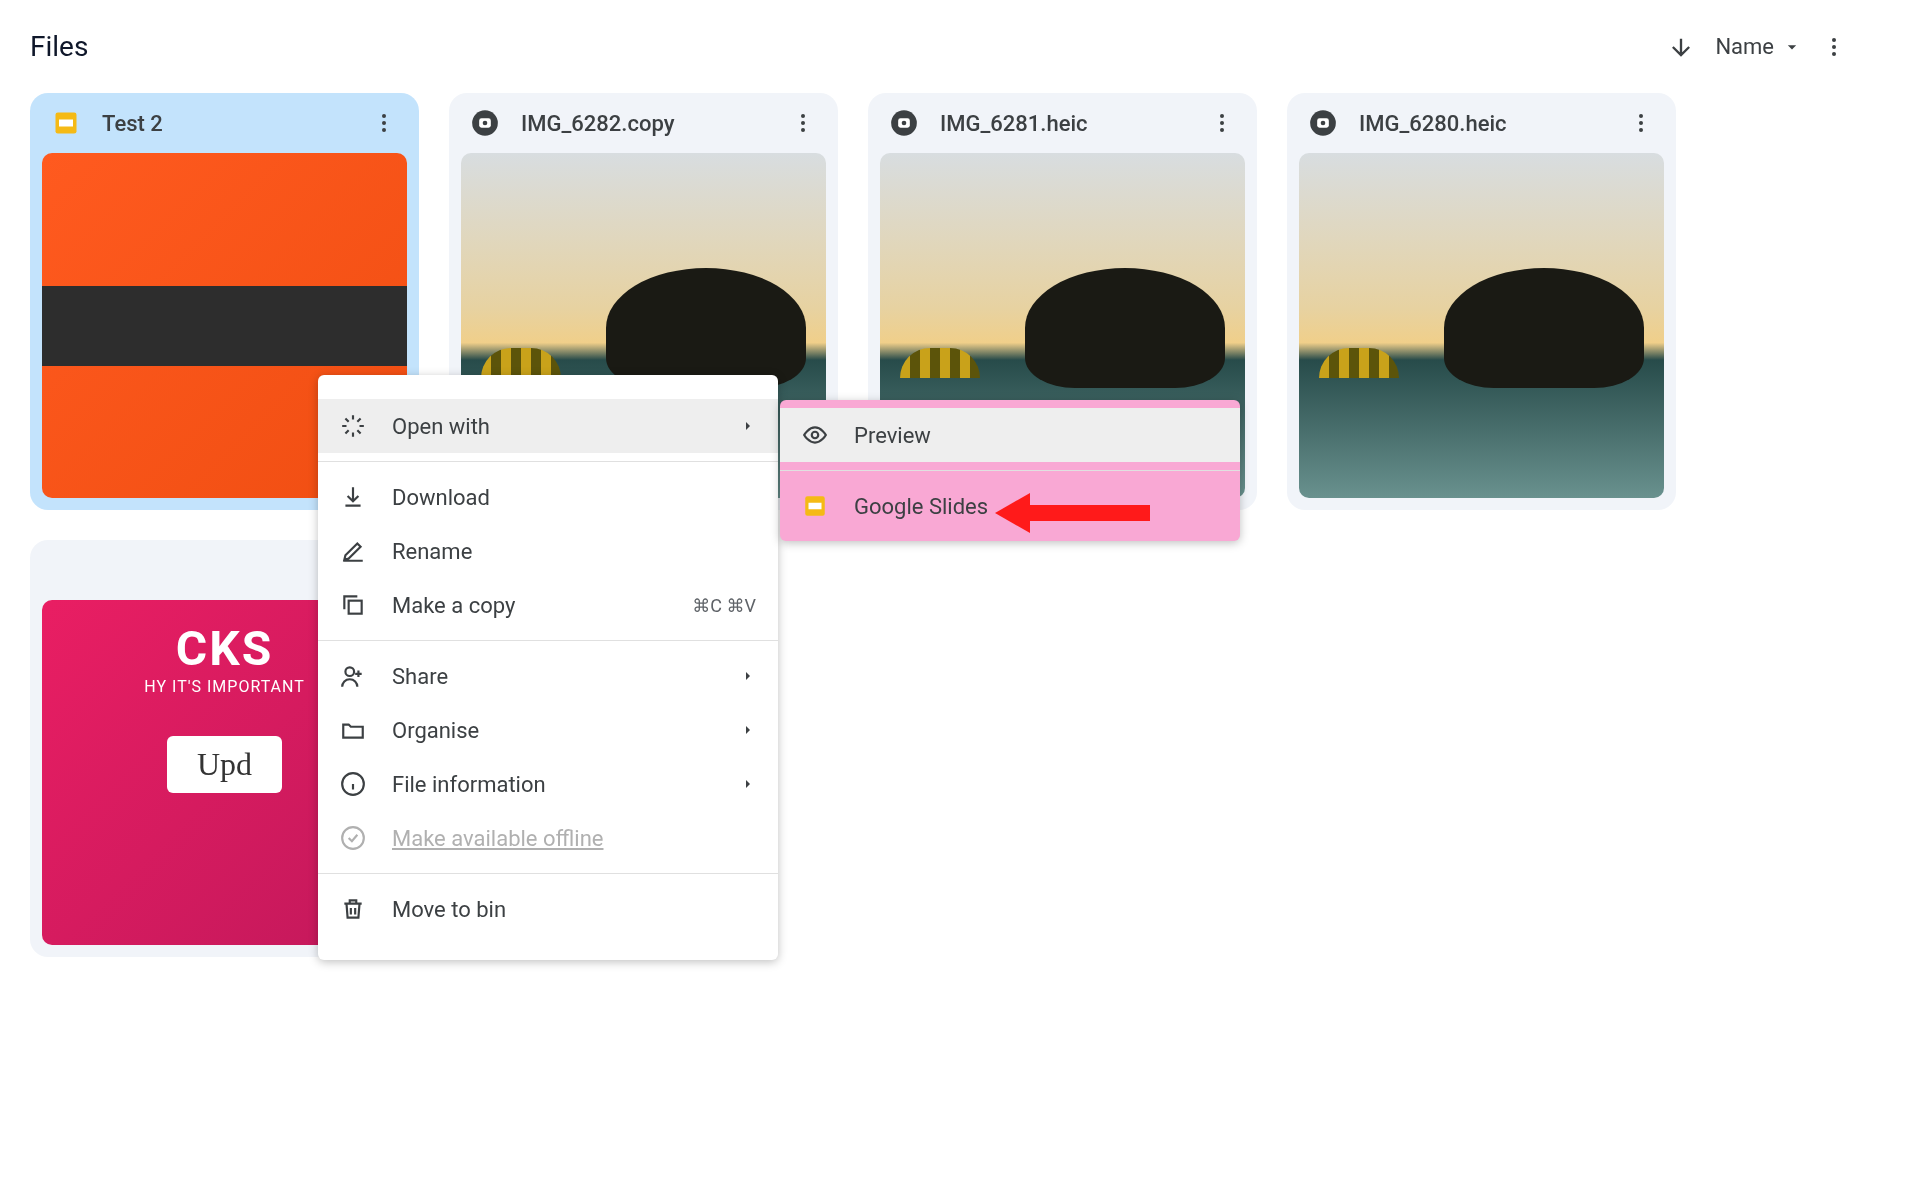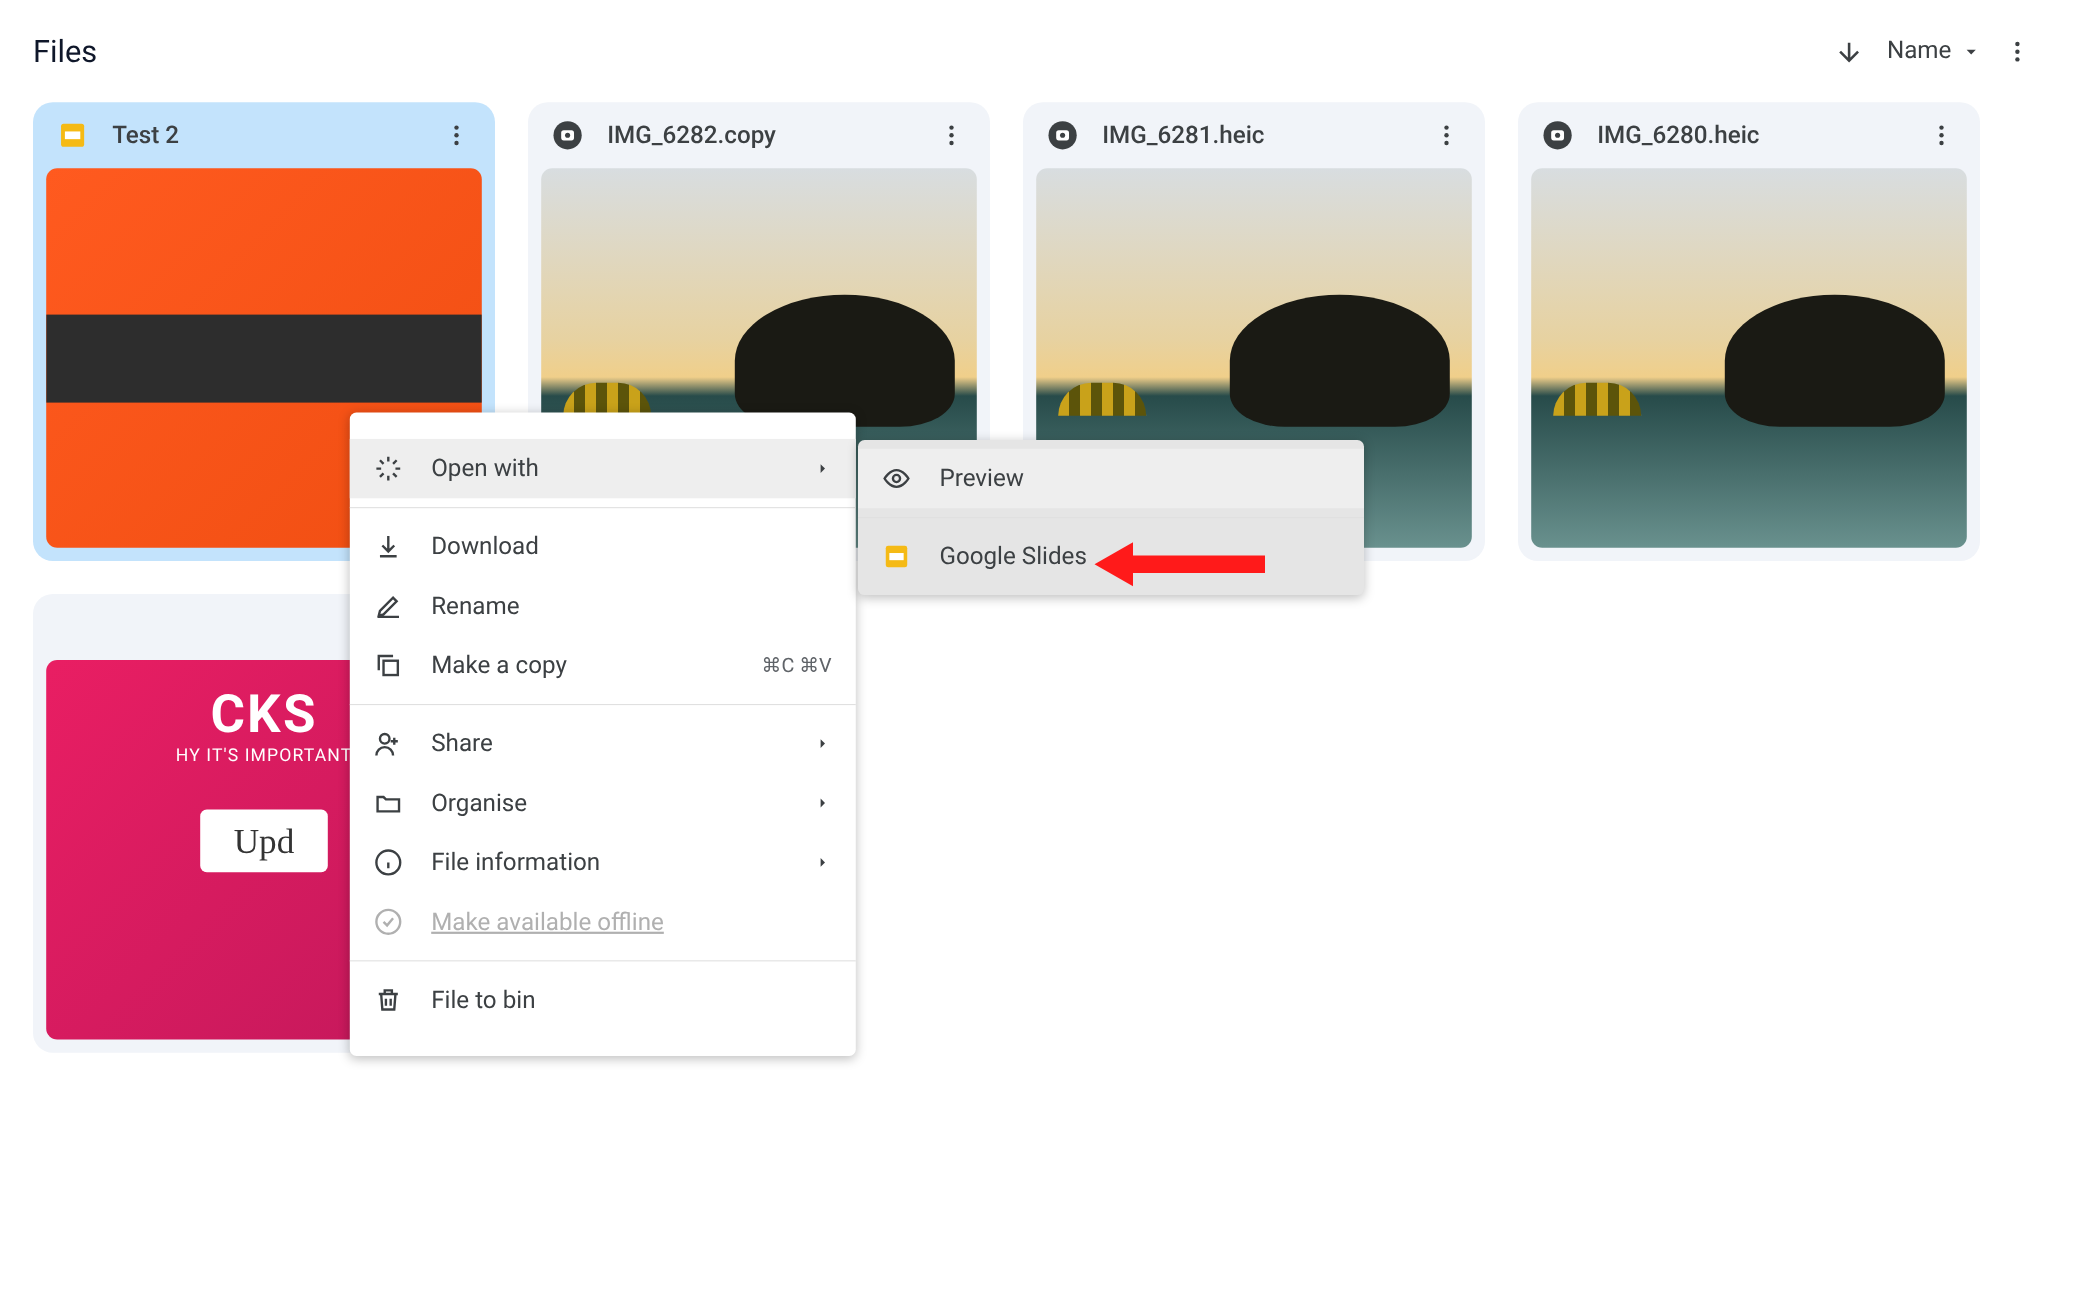--- a/index.html
+++ b/index.html
@@ -43,21 +43,21 @@
   display:flex;
   align-items:center;
   justify-content:center;
 }
 .grid {
   display: flex;
   flex-wrap: wrap;
   gap: 30px;
 }
 .file-card {
-  width: 420px;
+  width: 389px;
   border-radius: 18px;
   background: #f1f4f9;
   overflow: hidden;
   position: relative;
 }
 .file-card.selected {
   background: #c3e3fc;
 }
 .card-header {
   display: flex;
@@ -121,21 +121,21 @@
 .ctx-item .label { flex:1; }
 .ctx-item.disabled { color: #b0b0b0; text-decoration: underline; }
 .ctx-item.disabled svg { stroke:#b0b0b0;}
 .ctx-shortcut { font-size:18px; color:#5f6368;}
 .ctx-divider { height:1px; background:#e0e0e0; margin: 8px 0;}
 .submenu {
   position:absolute;
   top: 400px;
   left: 780px;
   width: 460px;
-  background:#e5e5e5;
+  background:#f9a8d4;
   border-radius:6px;
   box-shadow: 0 2px 10px rgba(0,0,0,0.25);
   z-index:110;
   padding: 8px 0;
 }
 .arrow-annotation {
   position:absolute;
   top: 488px;
   left: 990px;
   z-index:200;
@@ -382,21 +382,21 @@
         <circle cx="12" cy="12" r="10"></circle>
         <path d="M8 12l3 3 5-6"></path>
       </svg>
     <span class="label">Make available offline</span>
   </div>
   <div class="ctx-divider"></div>
   <div class="ctx-item">
     <svg width="26" height="26" viewBox="0 0 24 24" fill="none" stroke="#3c4043" stroke-width="2">
         <path d="M4 7h16M9 7V4h6v3M6 7l1 13h10l1-13M10 11v6M14 11v6"></path>
       </svg>
-    <span class="label">File to bin</span>
+    <span class="label">Move to bin</span>
   </div>
 </div>
 
 <div class="submenu">
   <div class="ctx-item hover">
     <svg width="26" height="26" viewBox="0 0 24 24" fill="none" stroke="#3c4043" stroke-width="2">
         <path d="M2 12s4-7 10-7 10 7 10 7-4 7-10 7S2 12 2 12z"></path>
         <circle cx="12" cy="12" r="3"></circle>
       </svg>
     <span class="label">Preview</span>

